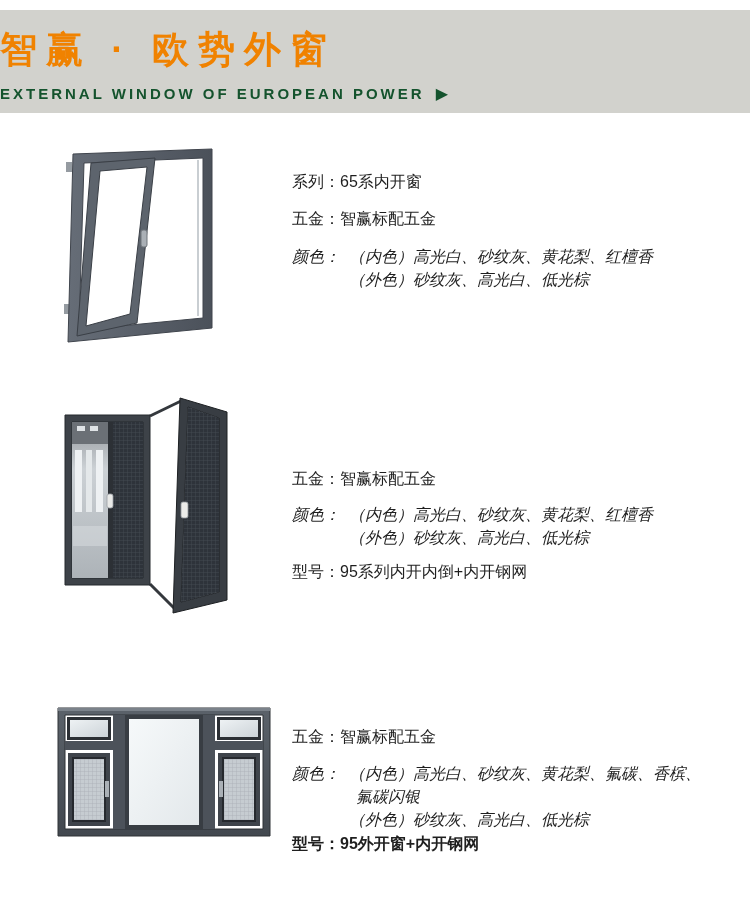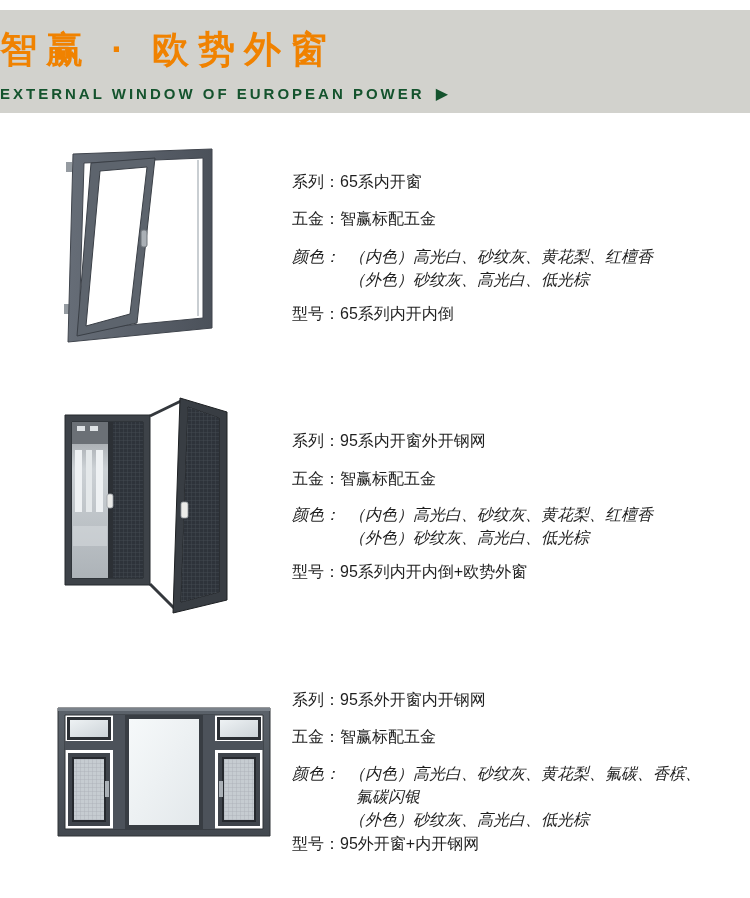--- a/index.html
+++ b/index.html
@@ -30,21 +30,21 @@
   .photo{position:absolute;}
   #p1 .photo{left:64px;top:6px;width:152px;height:202px;}
   #p2 .photo{left:63px;top:1px;width:172px;height:228px;}
   #p3 .photo{left:56px;top:28px;width:216px;height:140px;}
   .spec{
     position:absolute;left:292px;font-size:16px;color:#1f1f1f;
     line-height:23px;white-space:nowrap;
   }
   #p1 .r-series{top:30px;}  #p1 .r-hardware{top:67px;}  #p1 .r-colors{top:105px;} #p1 .r-model{top:162px;}
   #p2 .r-series{top:34px;}  #p2 .r-hardware{top:72px;}  #p2 .r-colors{top:108px;} #p2 .r-model{top:165px;}
-  #p3 .r-series{top:13px;}  #p3 .r-hardware{top:50px;}  #p3 .r-colors{top:87px;}  #p3 .r-model{top:157px;}
+  #p3 .r-series{top:13px;}  #p3 .r-hardware{top:50px;}  #p3 .r-colors{top:87px;}  #p3 .r-model{top:157px;font-weight:bold;}
   .r-colors{display:flex;font-style:italic;}
   .r-colors .lbl{flex:none;width:57px;}
   .line-indent{padding-left:7px;}
 </style>
 </head>
 <body>
 
 <div class="banner">
   <div class="title">智赢 · 欧势外窗</div>
   <div class="subtitle">
@@ -72,21 +72,20 @@
   </div>
   <div class="spec r-series"><span class="lbl2">系列：</span><span>65系内开窗</span></div>
   <div class="spec r-hardware"><span>五金：</span><span>智赢标配五金</span></div>
   <div class="spec r-colors">
     <span class="lbl">颜色：</span>
     <span class="lines">
       <div>（内色）高光白、砂纹灰、黄花梨、红檀香</div>
       <div>（外色）砂纹灰、高光白、低光棕</div>
     </span>
   </div>
-  <div class="spec r-model"><span>型号：</span><span>65系列内开内倒</span></div>
 </section>
 
 <section class="product" id="p2">
   <div class="photo">
     <svg width="172" height="228" viewBox="0 0 172 228">
       <defs>
         <pattern id="mesh2" width="4" height="4" patternUnits="userSpaceOnUse">
           <rect width="4" height="4" fill="#2e333a"></rect>
           <path d="M0,0 H4 M0,0 V4" stroke="#464d55" stroke-width="0.8"></path>
         </pattern>
@@ -109,30 +108,29 @@
       <rect x="33" y="54" width="7" height="62" fill="#eef1f3"></rect>
       <rect x="10" y="130" width="34" height="20" fill="#d7dbde" opacity="0.55"></rect>
       <rect x="45" y="26" width="5" height="156" fill="#2c3035"></rect>
       <rect x="50" y="26" width="30" height="156" fill="url(#mesh2)"></rect>
       <rect x="44" y="98" width="6" height="14" rx="2" fill="#e9eae8" stroke="#9aa0a5" stroke-width="0.8"></rect>
       <path fill-rule="evenodd" d="M117,2 L164,16 L164,204 L110,217 Z M125,11 L156,22 L156,196 L118,206 Z" fill="#383d43" stroke="#1d2023" stroke-width="1"></path>
       <path d="M125,11 L156,22 L156,196 L118,206 Z" fill="url(#mesh2)"></path>
       <rect x="118" y="106" width="7" height="16" rx="2" fill="#ecece9" stroke="#8f959a" stroke-width="0.8"></rect>
     </svg>
   </div>
-  <div class="spec r-series"><span>系列：</span><span>95系内开窗外开钢网</span></div>
   <div class="spec r-hardware"><span>五金：</span><span>智赢标配五金</span></div>
   <div class="spec r-colors">
     <span class="lbl">颜色：</span>
     <span class="lines">
       <div>（内色）高光白、砂纹灰、黄花梨、红檀香</div>
       <div>（外色）砂纹灰、高光白、低光棕</div>
     </span>
   </div>
-  <div class="spec r-model"><span>型号：</span><span>95系列内开内倒+欧势外窗</span></div>
+  <div class="spec r-model"><span>型号：</span><span>95系列内开内倒+内开钢网</span></div>
 </section>
 
 <section class="product" id="p3">
   <div class="photo">
     <svg width="216" height="140" viewBox="0 0 216 140">
       <defs>
         <pattern id="mesh3" width="4" height="4" patternUnits="userSpaceOnUse">
           <rect width="4" height="4" fill="#c6ccd1"></rect>
           <path d="M0,0 H4 M0,0 V4" stroke="#a9b0b6" stroke-width="0.8"></path>
         </pattern>
@@ -169,21 +167,20 @@
       <rect x="161" y="14" width="44" height="23" fill="#2b2f34"></rect>
       <rect x="164" y="17" width="38" height="17" fill="url(#sglass3)"></rect>
       <rect x="159" y="38" width="48" height="9" fill="#4c525a"></rect>
 
       <rect x="162" y="50" width="42" height="73" fill="#3f444b"></rect>
       <rect x="166" y="54" width="34" height="65" fill="#26292e"></rect>
       <rect x="168" y="56" width="30" height="61" fill="url(#mesh3)"></rect>
       <rect x="163" y="78" width="4" height="16" fill="#aab0b6"></rect>
     </svg>
   </div>
-  <div class="spec r-series"><span>系列：</span><span>95系外开窗内开钢网</span></div>
   <div class="spec r-hardware"><span>五金：</span><span>智赢标配五金</span></div>
   <div class="spec r-colors">
     <span class="lbl">颜色：</span>
     <span class="lines">
       <div>（内色）高光白、砂纹灰、黄花梨、氟碳、香槟、</div>
       <div class="line-indent">氟碳闪银</div>
       <div>（外色）砂纹灰、高光白、低光棕</div>
     </span>
   </div>
   <div class="spec r-model"><span>型号：</span><span>95外开窗+内开钢网</span></div>

